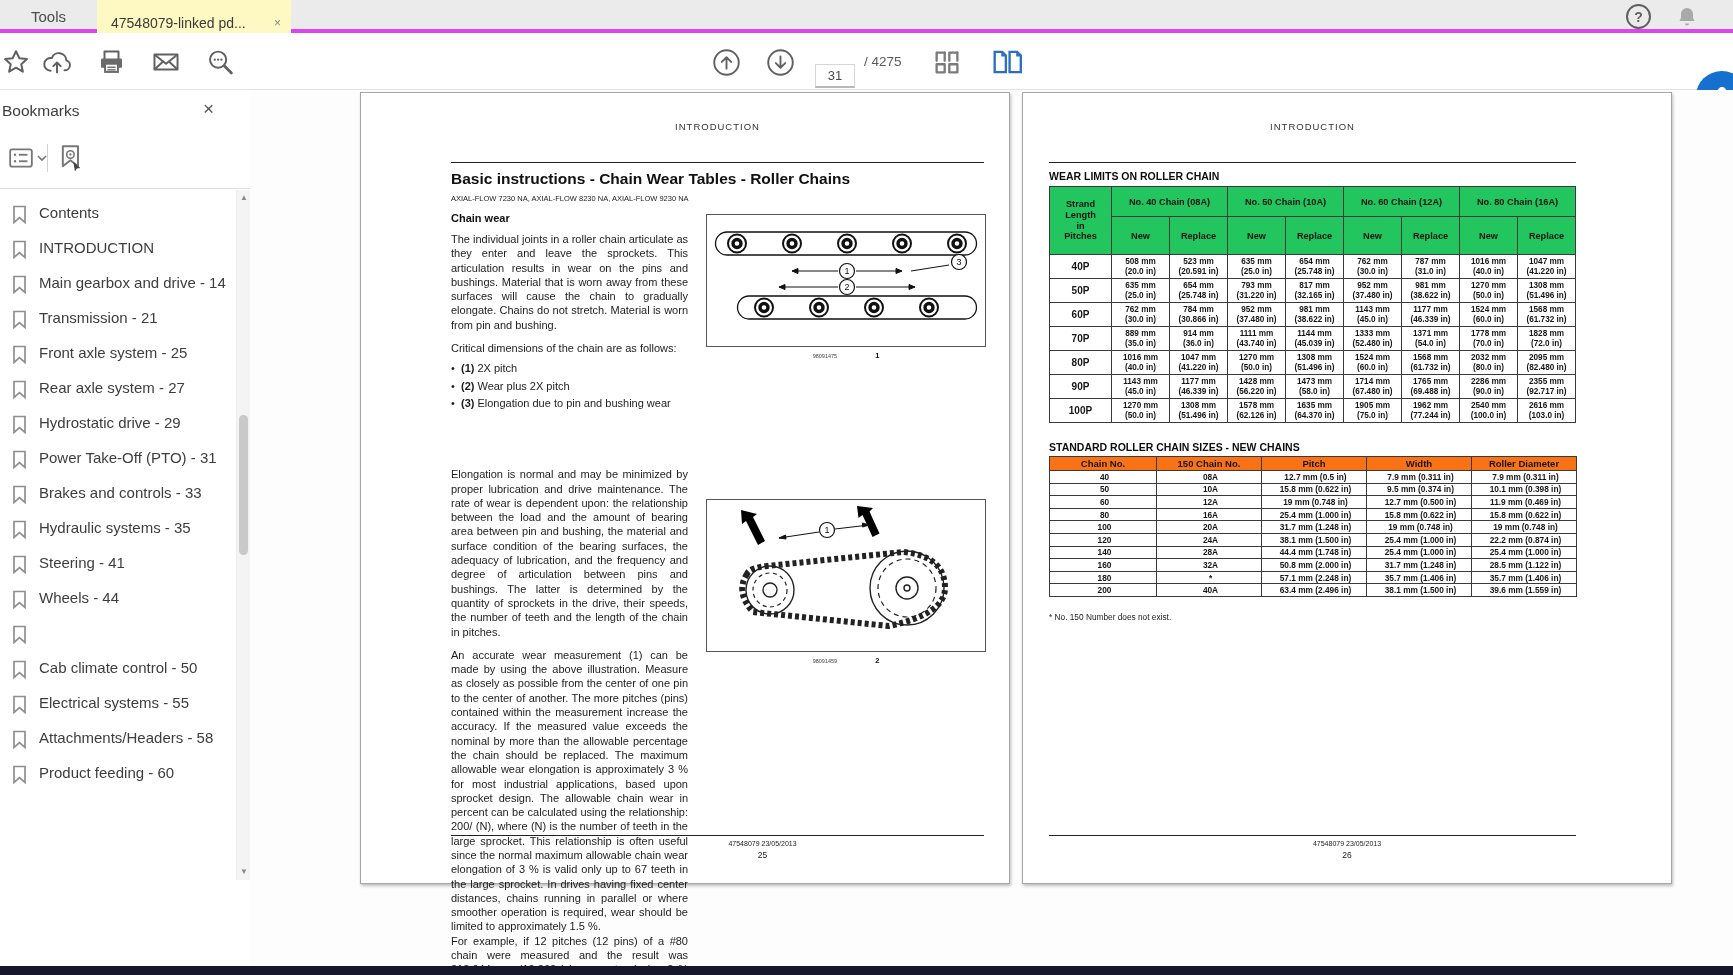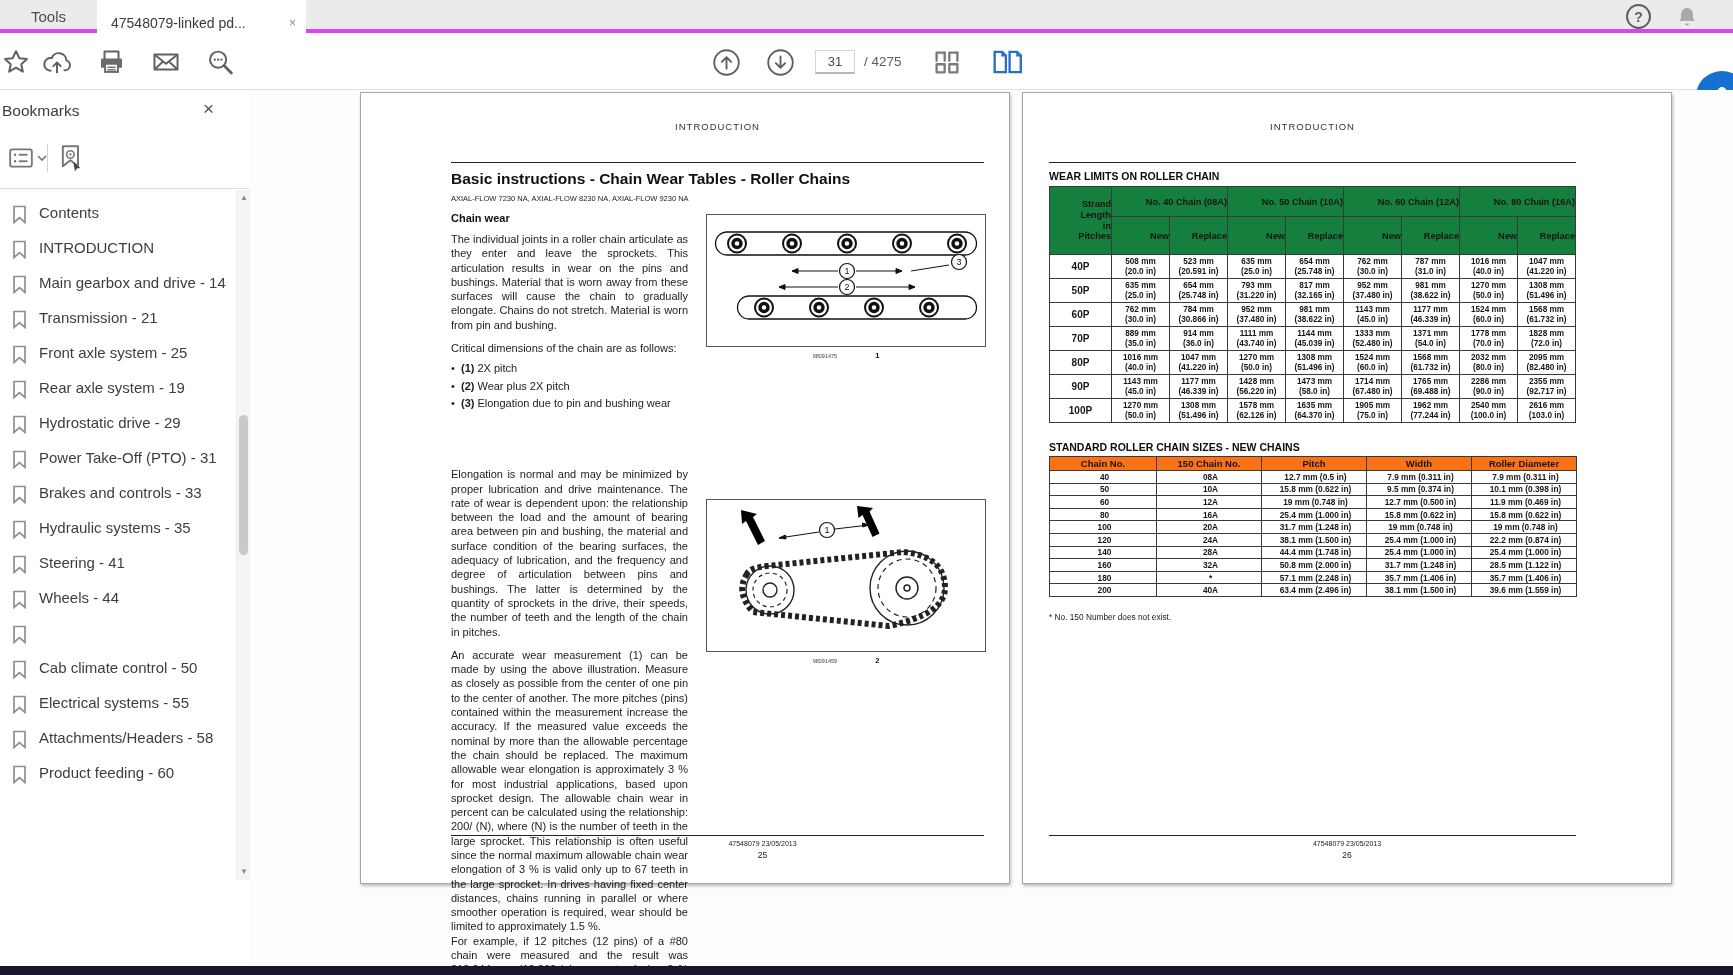--- a/index.html
+++ b/index.html
@@ -4,33 +4,33 @@
 <style>
   *{margin:0;padding:0;box-sizing:border-box}
   html,body{width:1733px;height:975px;overflow:hidden;background:#fff;
     font-family:"Liberation Sans",sans-serif;-webkit-font-smoothing:antialiased;position:relative}
   svg{display:block}
 
   
   .tabbar{position:absolute;left:0;top:0;width:1733px;height:33px;background:#ebebeb;border-bottom:4px solid #d946ef}
   .tab-tools{position:absolute;left:0;top:0;width:97px;height:33px;display:flex;align-items:center;justify-content:center;
     font-size:15px;color:#4c4c4c;cursor:default}
-  .tab-doc{position:absolute;left:97px;top:0;width:209px;height:33px;background:#ffffff;display:flex;align-items:center;
+  .tab-doc{position:absolute;left:97px;top:0;width:194px;height:33px;background:#fef9c3;display:flex;align-items:center;
     padding:13px 10px 0 14px;font-size:14px;color:#3a3a3a}
   .tab-doc .tab-label{flex:1;white-space:nowrap;overflow:hidden}
   .tab-doc .tab-close{color:#8a8a8a;font-size:12px;margin-left:6px}
   .tb-help{position:absolute;left:1626px;top:4px;width:27px;height:27px}
   .tb-help .q{position:absolute;left:0;top:0;width:25px;height:25px;border:2px solid #5f5f5f;border-radius:50%;
     display:flex;align-items:center;justify-content:center;font-size:14px;font-weight:bold;color:#5f5f5f}
   .tb-bell{position:absolute;left:1675px;top:5px}
 
   
   .toolbar{position:absolute;left:0;top:33px;width:1733px;height:57px;background:#fff;border-bottom:1px solid #e3e3e3}
   .tico{position:absolute;top:15px}
-  .pagebox{position:absolute;left:815px;top:17px;width:40px;height:24px;background:#fff;border:1px solid #d6d6d6;
+  .pagebox{position:absolute;left:815px;top:31px;width:40px;height:24px;background:#fff;border:1px solid #d6d6d6;
     border-bottom:2px solid #b9b9b9;font-size:13px;color:#4a4a4a;text-align:center;line-height:22px}
   .pagecount{position:absolute;left:864px;top:21px;font-size:13.5px;color:#5a5a5a;white-space:nowrap}
   .avatar{position:absolute;left:1696px;top:38px;width:52px;height:50px;border-radius:50%;background:#1670d0;
     display:flex;align-items:center;justify-content:center}
 
   
   .sidebar{position:absolute;left:0;top:90px;width:250px;height:876px;background:#fff}
   .sb-title{position:absolute;left:2px;top:12px;font-size:15.5px;color:#3d3d3d}
   .sb-close{position:absolute;left:203px;top:8px;font-size:19px;color:#555}
   .sb-tools{position:absolute;left:0;top:48px;width:250px;height:48px}
@@ -81,21 +81,21 @@
   .figcap2{top:563px}
 
   
   .t-title{position:absolute;left:26px;font-size:10.5px;font-weight:bold;color:#0d0d0d}
   .t1-title{top:77px}
   .t2-title{top:348px}
   table.dtable{position:absolute;left:26px;border-collapse:collapse;table-layout:fixed;width:527px;
     font-family:"Liberation Sans",sans-serif}
   table.dtable th,table.dtable td{border:1px solid #3a3a3a;color:#151515}
   .wear{top:93px}
-  .wear th{background:#15803d;font-size:9.2px;font-weight:bold;text-align:right}
+  .wear th{background:#22c55e;font-size:9.2px;font-weight:bold;text-align:center}
   .wear th.strand{width:62px;white-space:pre-line;font-size:9.2px;line-height:1.15}
   .wear th.grp{height:30px}
   .wear th.sub{height:38px}
   .wear td{font-size:8.2px;font-weight:bold;text-align:center;white-space:pre-line;line-height:1.2;height:24px}
   .wear td.rowhead{font-size:10px}
   .sizes{top:363px}
   .sizes th{background:#f97316;font-size:9.5px;font-weight:bold;height:14px;text-align:center}
   .sizes td{font-size:8.3px;font-weight:bold;height:12.6px;padding-left:3px;text-align:center}
   .footnote{position:absolute;left:26px;top:519px;font-size:8.3px;color:#1a1a1a}
 
@@ -250,21 +250,21 @@
       <div class="bm-item">
         <svg class="bm-ic" width="15" height="19" viewBox="0 0 15 19">
           <path d="M2 1.5h11v16l-5.5-4.8L2 17.5z" fill="none" stroke="#8f8f8f" stroke-width="1.7"></path>
         </svg>
         <span class="bm-label">Front axle system - 25</span>
       </div>
       <div class="bm-item">
         <svg class="bm-ic" width="15" height="19" viewBox="0 0 15 19">
           <path d="M2 1.5h11v16l-5.5-4.8L2 17.5z" fill="none" stroke="#8f8f8f" stroke-width="1.7"></path>
         </svg>
-        <span class="bm-label">Rear axle system - 19</span>
+        <span class="bm-label">Rear axle system - 27</span>
       </div>
       <div class="bm-item">
         <svg class="bm-ic" width="15" height="19" viewBox="0 0 15 19">
           <path d="M2 1.5h11v16l-5.5-4.8L2 17.5z" fill="none" stroke="#8f8f8f" stroke-width="1.7"></path>
         </svg>
         <span class="bm-label">Hydrostatic drive - 29</span>
       </div>
       <div class="bm-item">
         <svg class="bm-ic" width="15" height="19" viewBox="0 0 15 19">
           <path d="M2 1.5h11v16l-5.5-4.8L2 17.5z" fill="none" stroke="#8f8f8f" stroke-width="1.7"></path>

